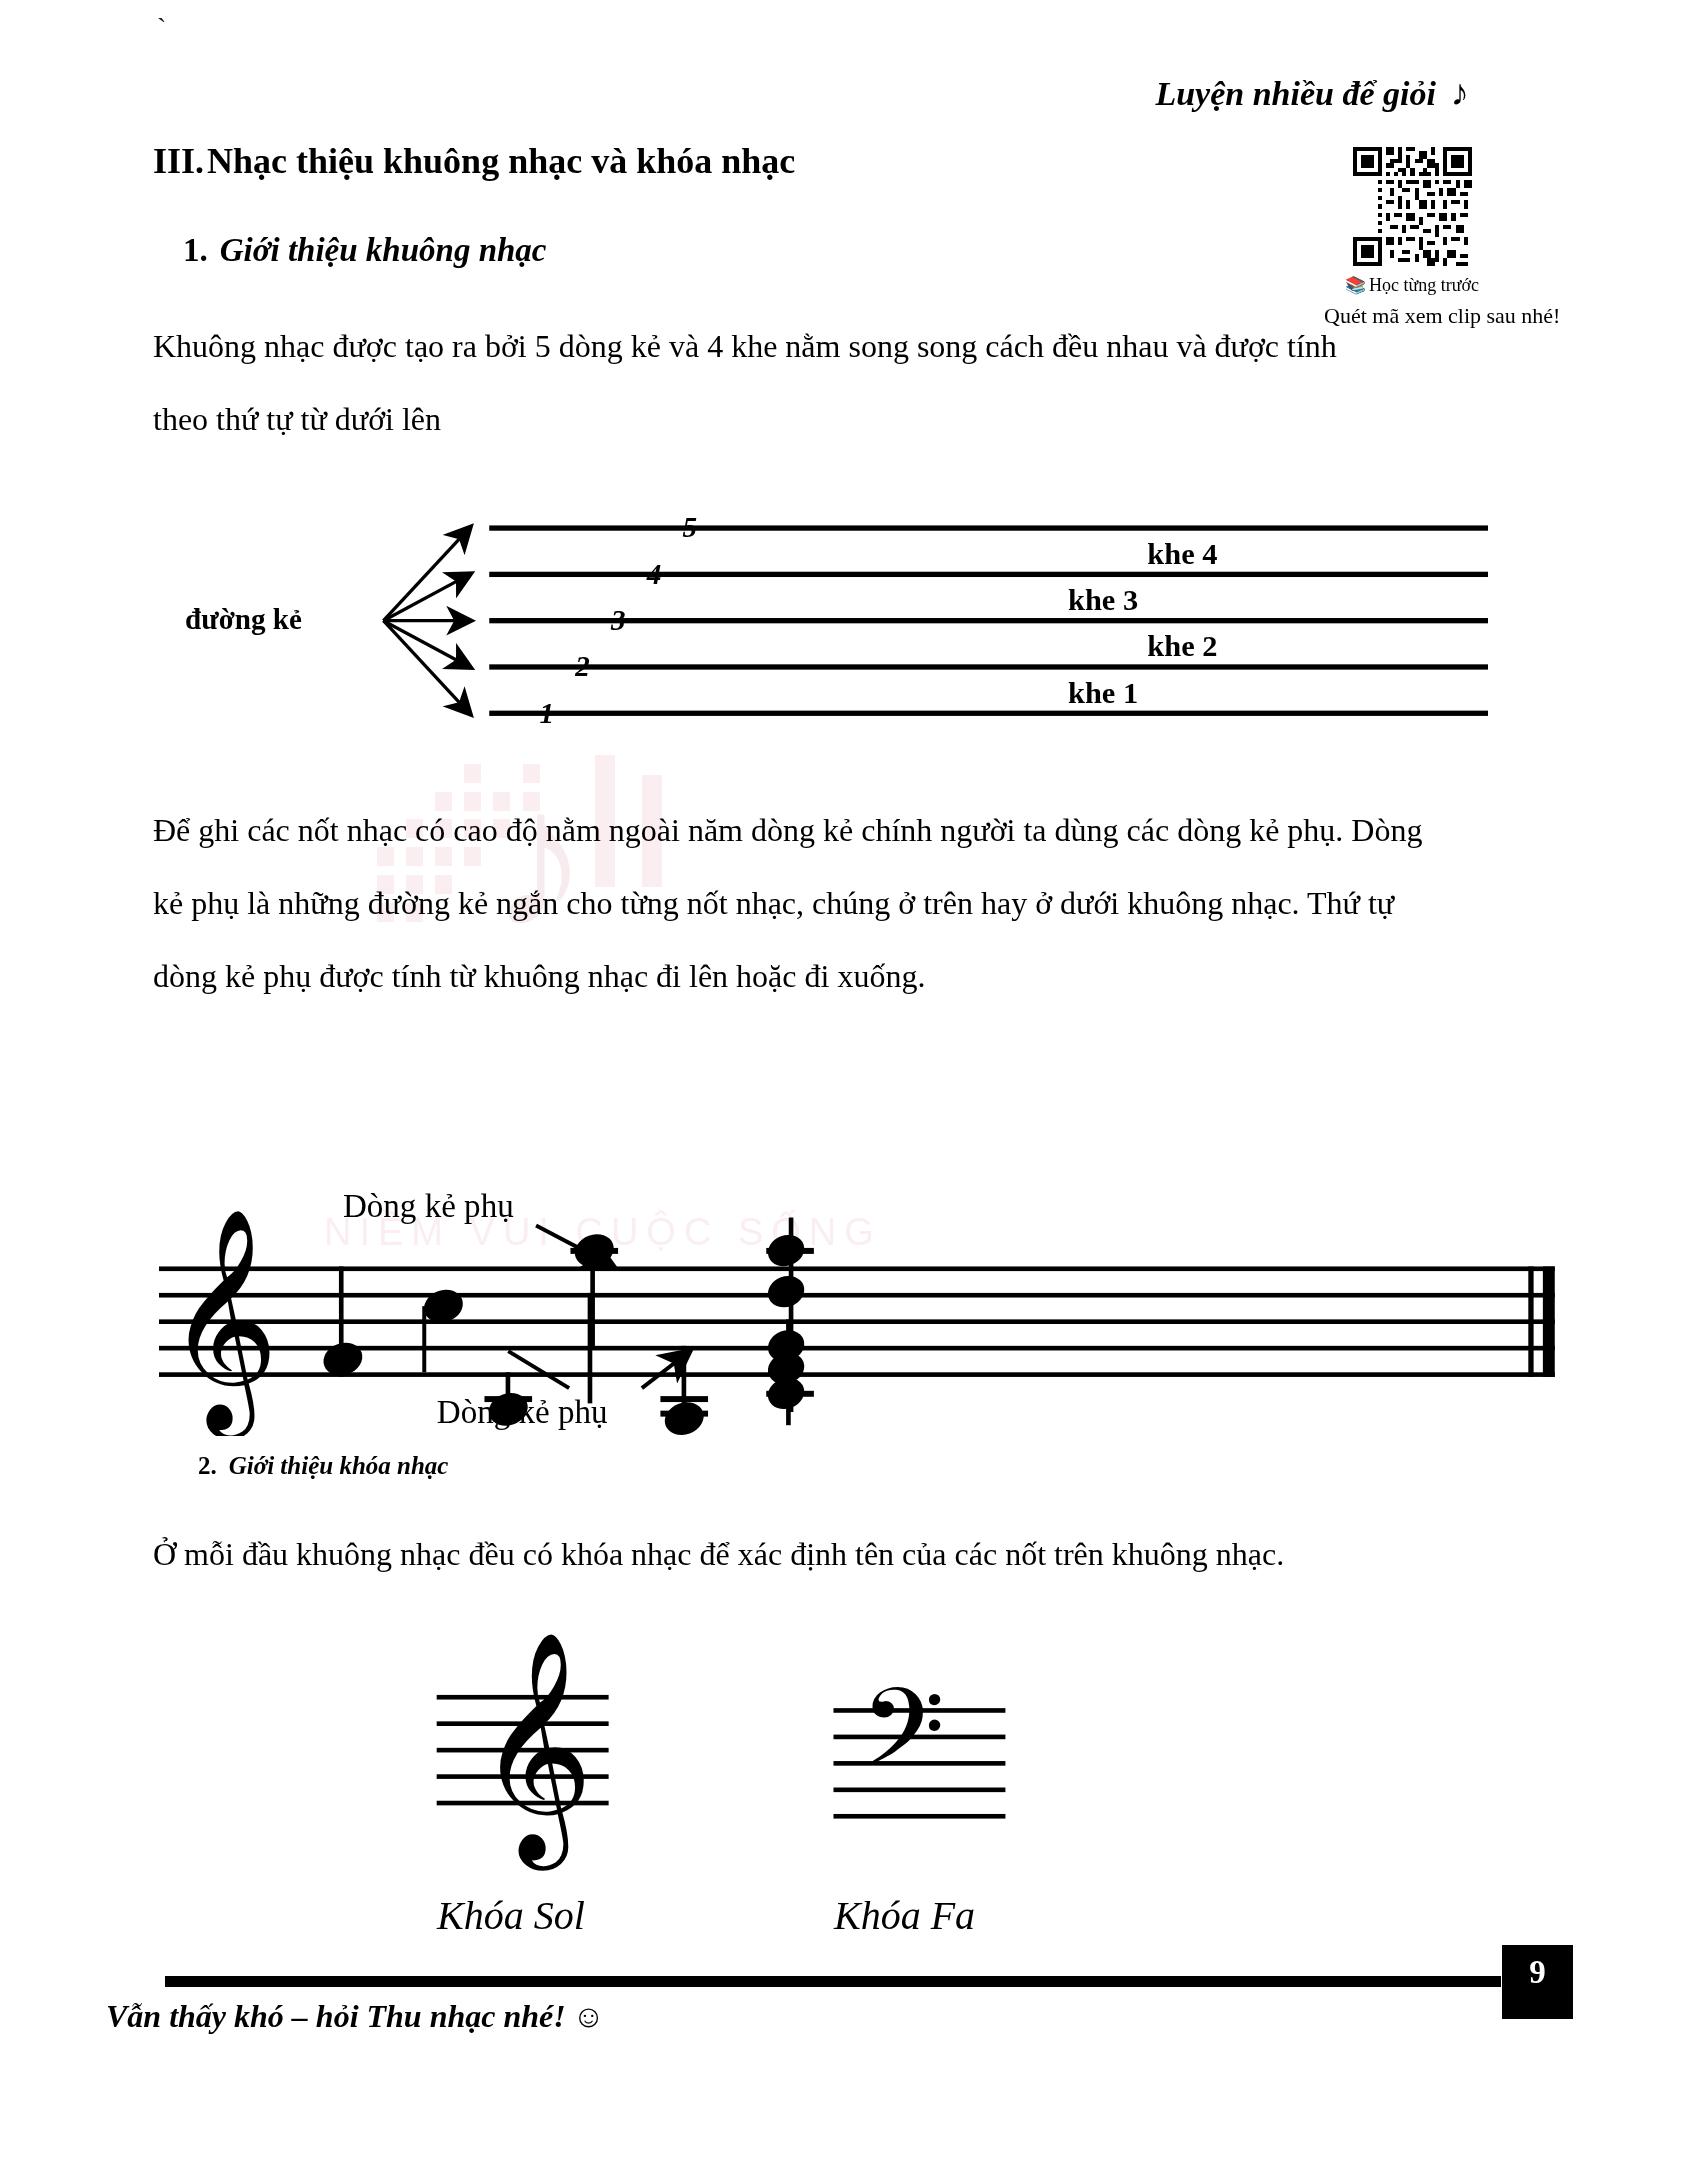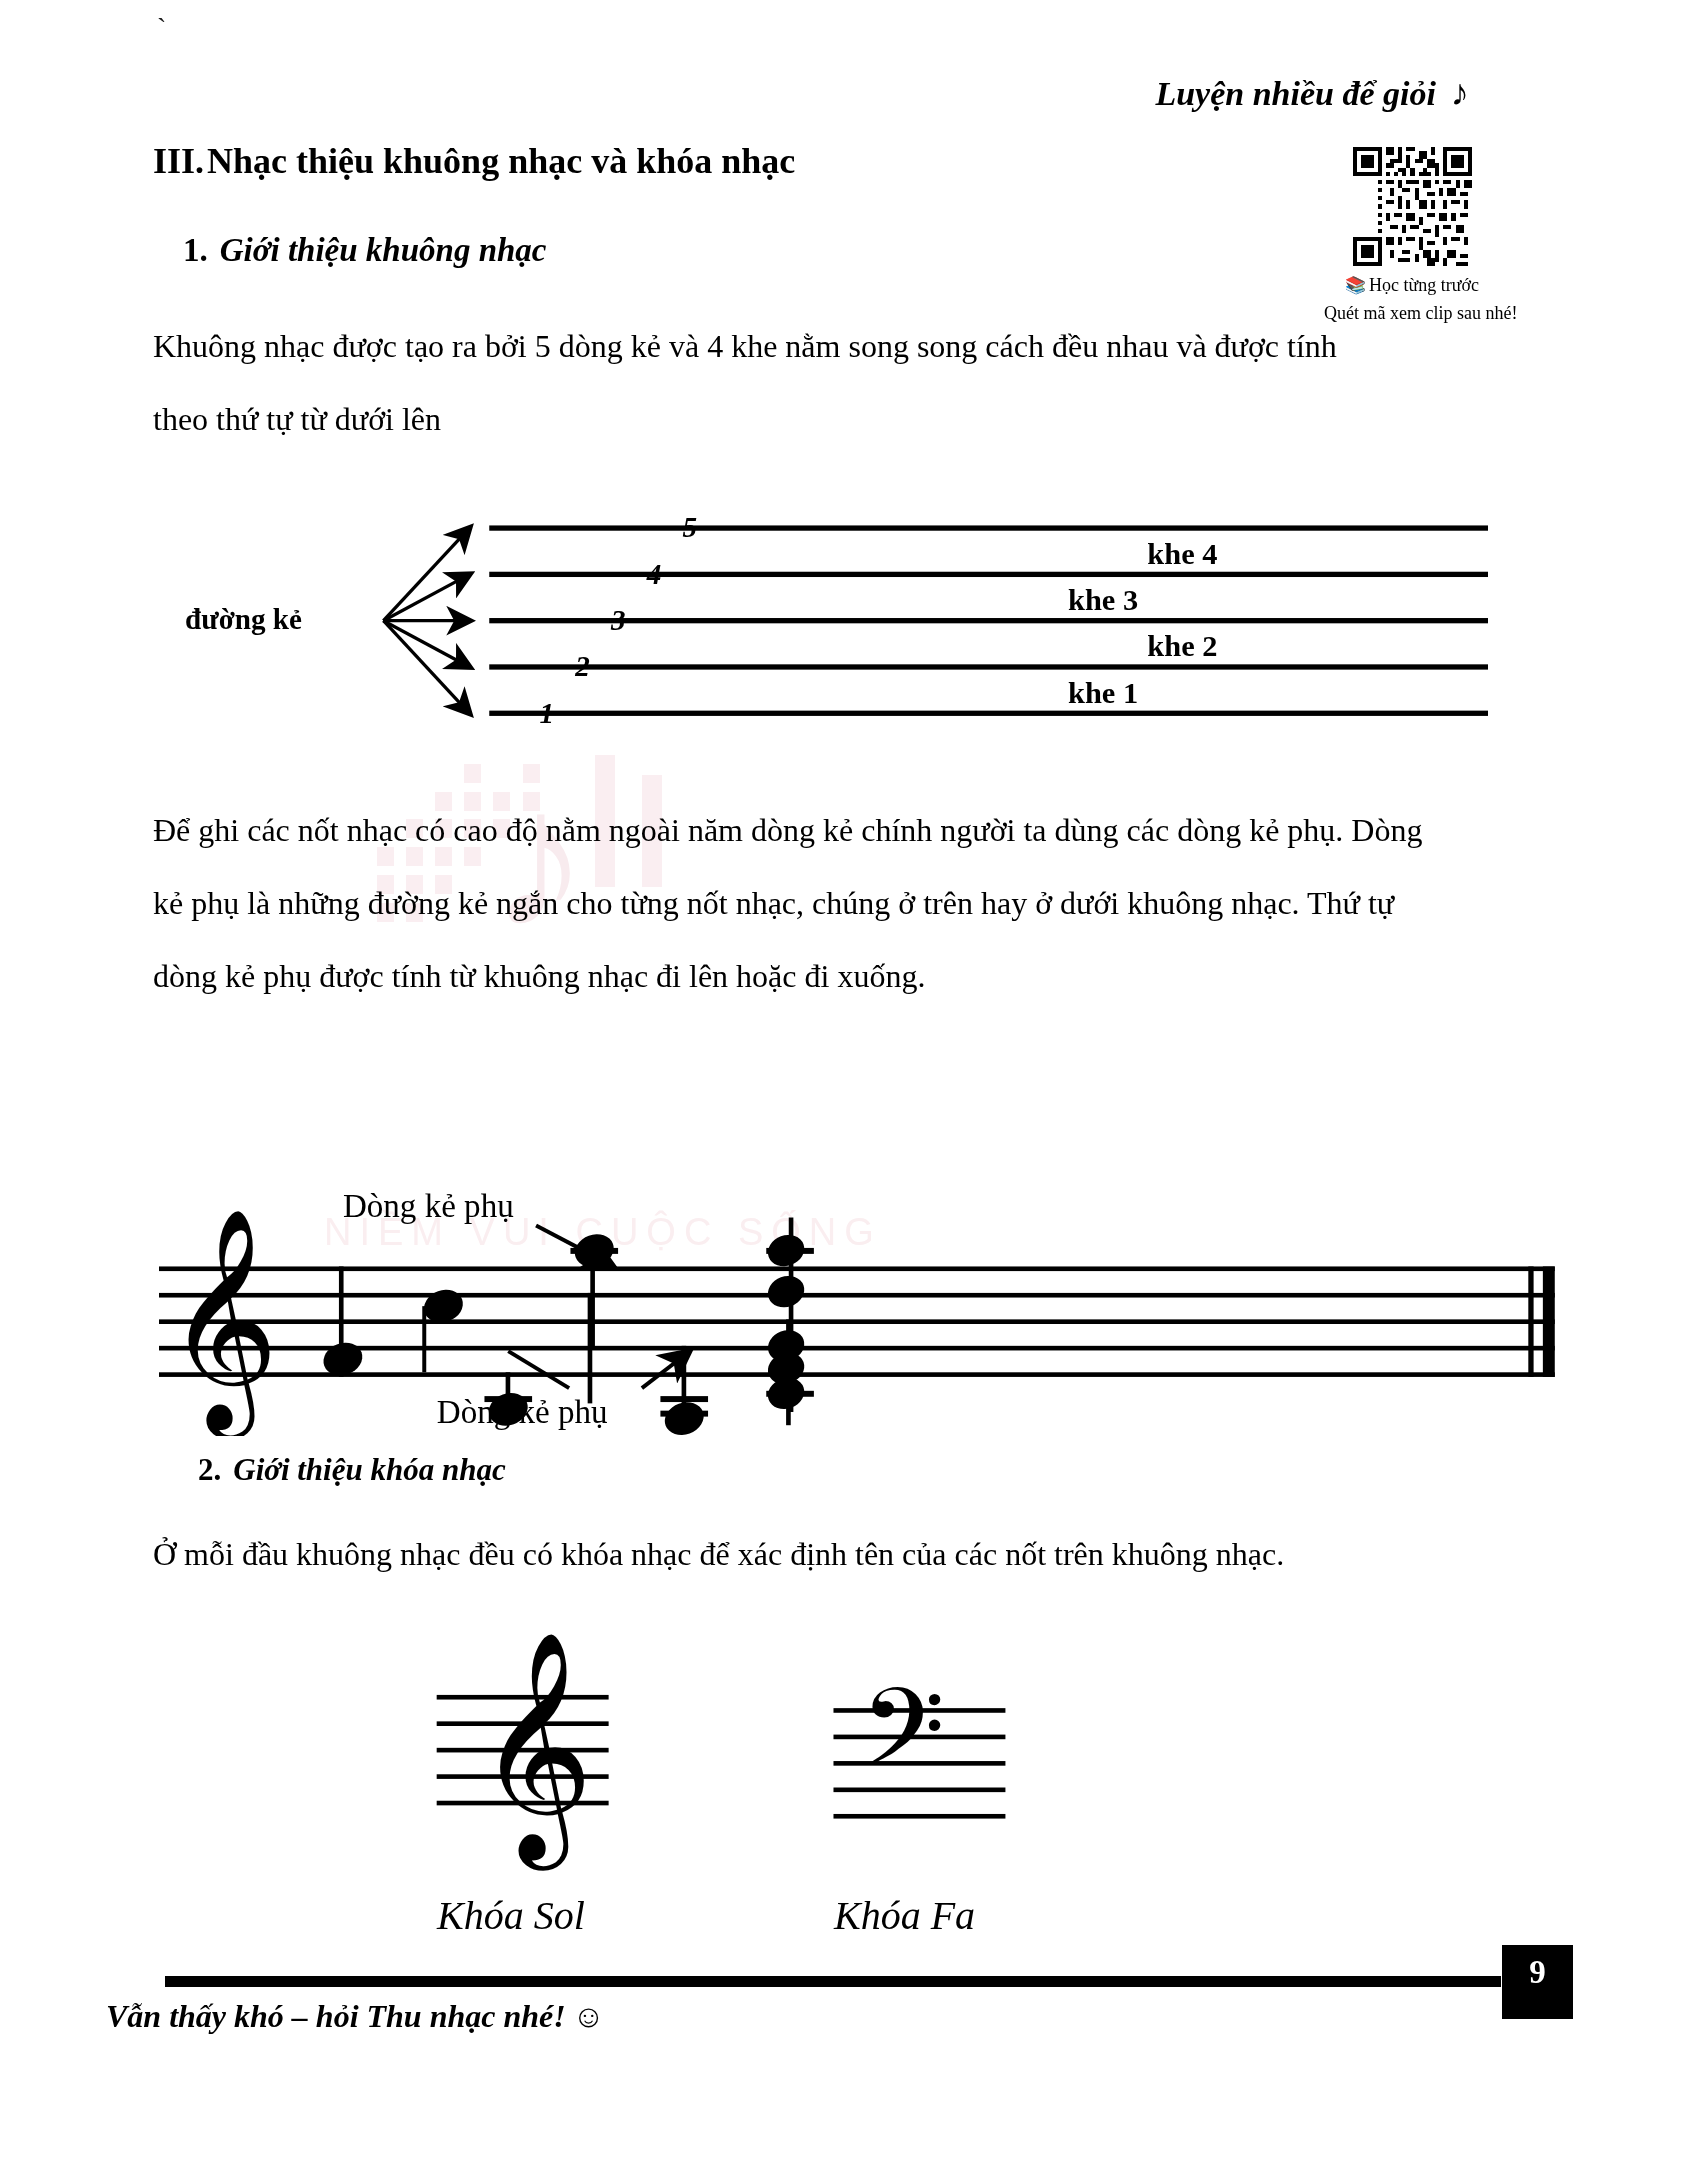--- a/index.html
+++ b/index.html
@@ -121,21 +121,21 @@
     margin-top: 9.3px;
     white-space: nowrap;
     letter-spacing: 0px;
   }
   .qr-cap1 .books-icon {
     font-size: 17px;
     margin-right: 4px;
     letter-spacing: -1.3px;
   }
   .qr-cap2 {
-    font-size: 18px;
+    font-size: 22px;
     margin-top: 6.6px;
     white-space: nowrap;
     margin-left: -12px;
   }
 
   
   .h-roman {
     position: absolute;
     left: 153px;
     top: 140px;
@@ -155,21 +155,21 @@
     font-style: italic;
     white-space: nowrap;
     z-index: 2;
   }
   .h-sub1 .num { font-style: normal; margin-right: 12px; }
 
   .h-sub2 {
     position: absolute;
     left: 198px;
     top: 1452px;
-    font-size: 31px;
+    font-size: 25px;
     font-weight: bold;
     font-style: italic;
     white-space: nowrap;
     z-index: 2;
   }
   .h-sub2 .num { font-style: normal; margin-right: 12px; }
 
   .para {
     position: absolute;
     font-size: 32px;

